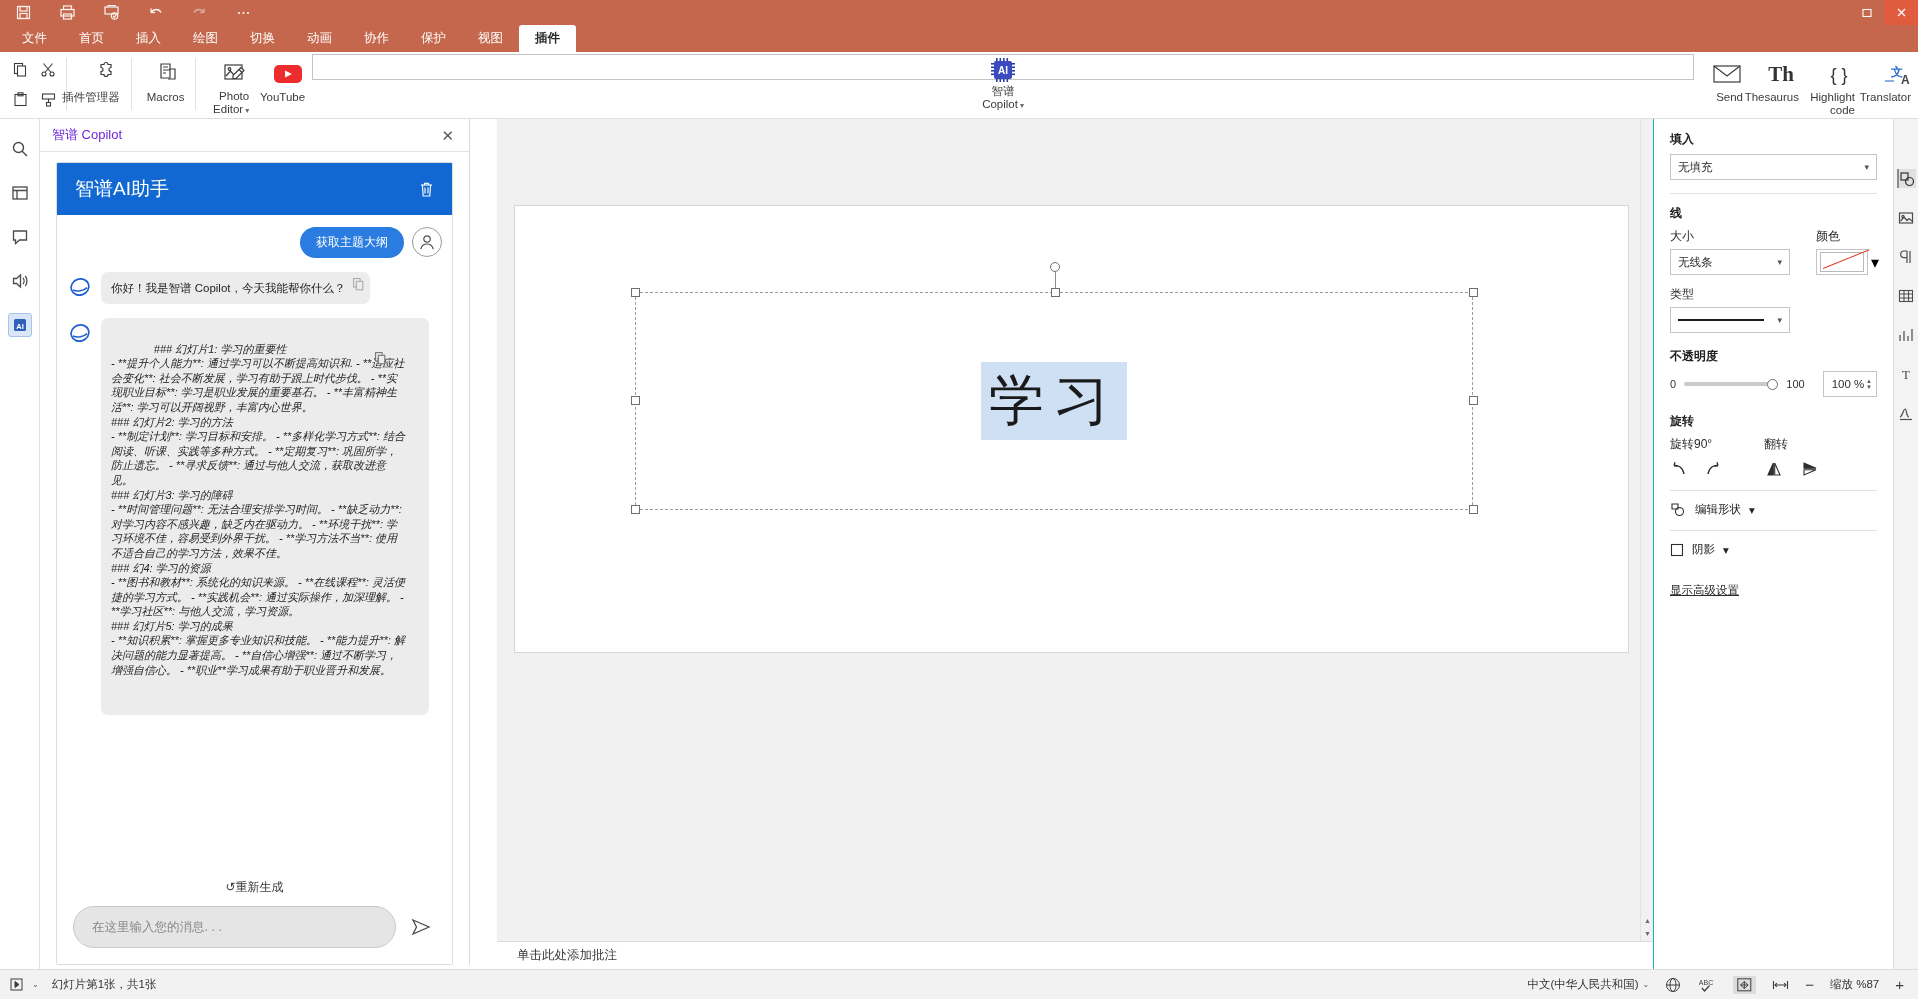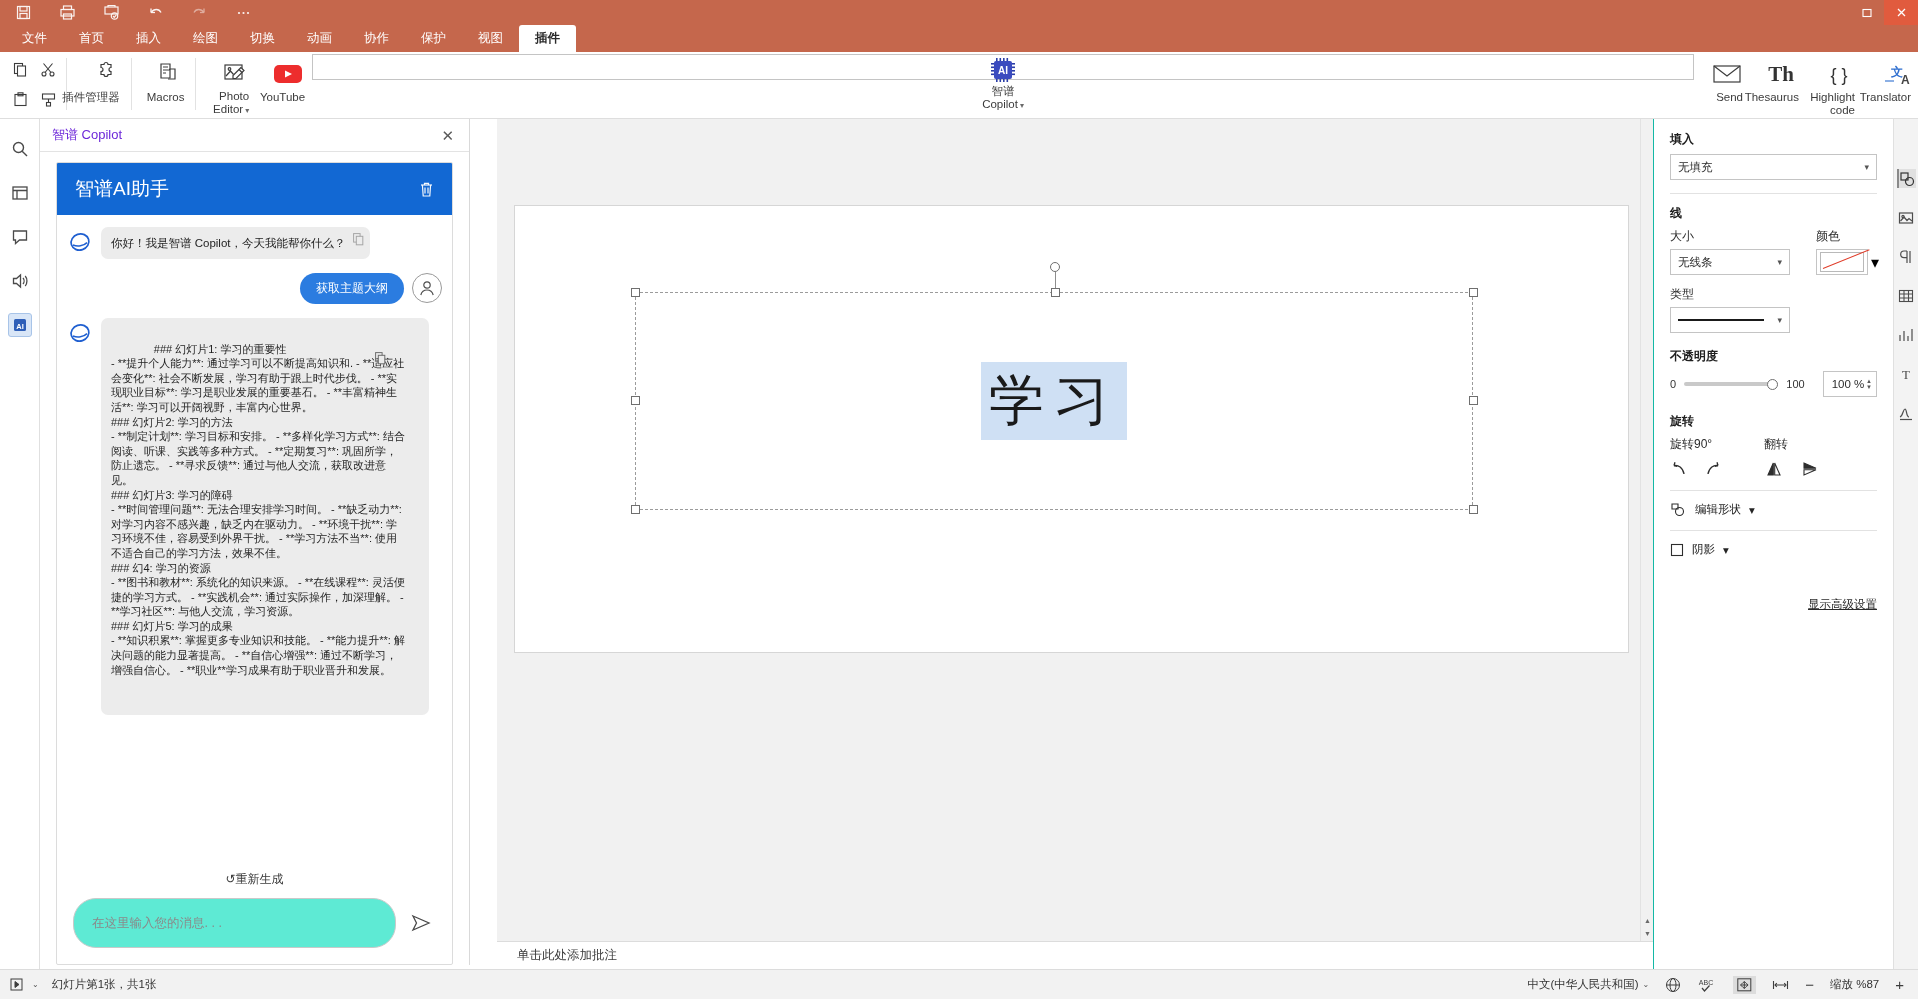--- a/index.html
+++ b/index.html
@@ -119,34 +119,34 @@
     background:#2b7ce0; color:#fff; border-radius:18px; padding:7px 16px;
     font-size:12px; white-space:nowrap;
   }
   .user-av {
     width:30px; height:30px; border-radius:50%; border:1px solid #9a9a9a;
     display:flex; align-items:center; justify-content:center; color:#4f4f4f; flex:0 0 auto;
   }
   .md-bubble {
     background:#ececec; border-radius:7px; padding:9px 22px 9px 10px;
     font-size:11px; color:#1f1f1f; line-height:14.6px; width:328px;
-    white-space:pre-wrap; word-break:break-word; position:relative;
+    white-space:pre-wrap; word-break:break-word; position:relative;font-style:italic;
   }
 
   .cp-regen {
     text-align:center; font-size:12px; color:#3b3b3b; padding:6px 0 10px 0;
     flex:0 0 auto; cursor:pointer;
   }
   .cp-inputrow {
     display:flex; align-items:center; gap:10px; padding:0 16px 16px 16px; flex:0 0 auto;
   }
   .cp-input {
-    flex:1; height:50px; border:1px solid #c9c9c9; border-radius:23px;
+    flex:1; height:42px; border:1px solid #c9c9c9; border-radius:23px;
     padding:0 18px; font-size:12.5px; color:#3a3a3a; outline:none;
-    font-family:"Liberation Sans", sans-serif; background:#5eead4;
+    font-family:"Liberation Sans", sans-serif; background:#e5e5e5;
   }
   .cp-input::placeholder { color:#8a8a8a; }
   .cp-send { color:#4a4a4a; cursor:pointer; padding:4px; }
 
   
   .canvas-area {
     position:absolute; left:497px; top:119px; right:265px; bottom:58px;
     background:#f1f1f1; overflow:hidden;
   }
   .slide {
@@ -223,22 +223,22 @@
   .spin {
     width:62px; height:26px; border:1px solid #c4c4c4; background:#fff; margin-left:10px;
     display:flex; align-items:center; justify-content:space-between; padding:0 4px 0 8px;
     font-size:11.5px; color:#2c2c2c;
   }
   .spin-arrows { display:flex; flex-direction:column; font-size:6px; color:#555; line-height:6px; }
   .rot-row { display:flex; gap:42px; margin-top:4px; }
   .rot-ics { display:flex; gap:16px; margin-top:4px; color:#2e2e2e; }
   .fmt-link { display:flex; align-items:center; gap:8px; font-size:11.5px; color:#242424; cursor:pointer; }
   .adv {
-    text-align:right; font-size:11.5px; color:#2a2a2a; text-decoration:underline;
-    margin-top:40px; cursor:pointer;
+    text-align:left; font-size:11.5px; color:#2a2a2a; text-decoration:underline;
+    margin-top:26px; cursor:pointer;
   }
 
   
   .rrail {
     position:absolute; right:0; top:119px; width:25px; bottom:30px;
     background:#f3f3f3; border-left:1px solid #e0e0e0;
     display:flex; flex-direction:column; align-items:center; padding-top:50px; gap:20px;
   }
   .rrail-ic { width:19px; height:19px; display:flex; align-items:center; justify-content:center;
               color:#4d4d4d; cursor:pointer; }
@@ -536,45 +536,45 @@
               <path d="M2 4h11"></path>
                 <path d="M5.5 4V2.3h4V4"></path>
                 <path d="M3.4 4l.8 11h6.6l.8-11"></path>
               <path d="M6 6.5v6M9 6.5v6"></path>
             </svg>
           </div>
         </div>
 
         <div class="cp-body">
 
+          <div class="msg-row user">
+            <div class="bubble-user">获取主题大纲</div>
+            <div class="user-av">
+              <svg width="20" height="20" viewBox="0 0 20 20" fill="none" stroke="currentColor" stroke-width="1.2">
+                <circle cx="10" cy="7" r="3.2"></circle>
+                  <path d="M3.8 17c.9-3.4 3.3-5 6.2-5s5.3 1.6 6.2 5"></path>
+              </svg>
+            </div>
+          </div>
+
           <div class="msg-row">
             <div class="zp-avatar">
               <svg width="26" height="26" viewBox="0 0 26 26" fill="none" stroke="#1f5fd0" stroke-width="1.7">
                 <ellipse cx="13" cy="13" rx="9" ry="8" transform="rotate(-18 13 13)"></ellipse>
                 <path d="M6 16c4.6 1.8 10.5 1 14-2.4" stroke="#1f5fd0" stroke-width="1.5"></path>
               </svg>
             </div>
             <div class="bubble">
               <span>你好！我是智谱 Copilot，今天我能帮你什么？</span>
               <span class="copy-ic">
                 <svg width="11" height="13" viewBox="0 0 11 13" fill="none" stroke="#6d6d6d" stroke-width="1">
                   <rect x="0.6" y="0.6" width="6.5" height="8.5"></rect>
                     <rect x="3.3" y="3.3" width="6.5" height="8.5" fill="#ececec"></rect>
                 </svg>
               </span>
-            </div>
-          </div>
-
-          <div class="msg-row user">
-            <div class="bubble-user">获取主题大纲</div>
-            <div class="user-av">
-              <svg width="20" height="20" viewBox="0 0 20 20" fill="none" stroke="currentColor" stroke-width="1.2">
-                <circle cx="10" cy="7" r="3.2"></circle>
-                  <path d="M3.8 17c.9-3.4 3.3-5 6.2-5s5.3 1.6 6.2 5"></path>
-              </svg>
             </div>
           </div>
 
           <div class="msg-row">
             <div class="zp-avatar">
               <svg width="26" height="26" viewBox="0 0 26 26" fill="none" stroke="#1f5fd0" stroke-width="1.7">
                 <ellipse cx="13" cy="13" rx="9" ry="8" transform="rotate(-18 13 13)"></ellipse>
                 <path d="M6 16c4.6 1.8 10.5 1 14-2.4" stroke="#1f5fd0" stroke-width="1.5"></path>
               </svg>
             </div>

